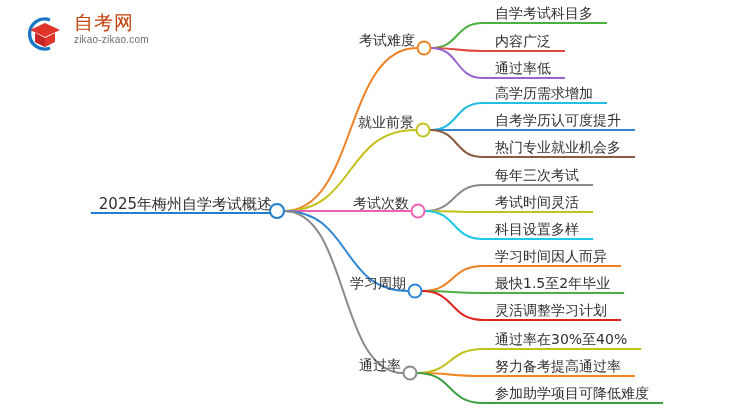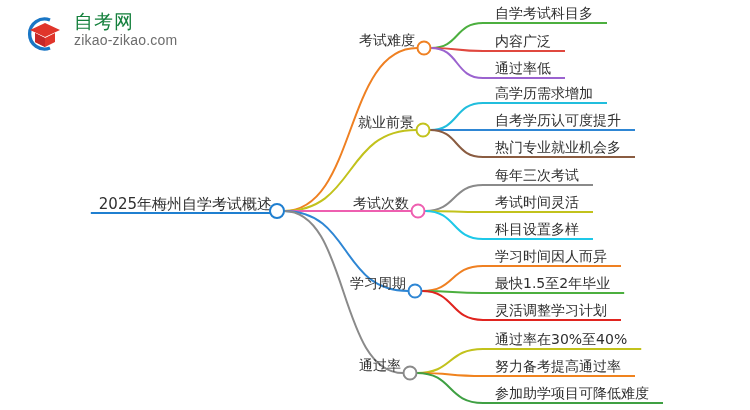--- a/index.html
+++ b/index.html
@@ -34,27 +34,27 @@
   }
   #logo-text-wrap {
     position: absolute;
     left: 52px;
     top: 2px;
     width: 100px;
   }
   .logo-cn {
     font-size: 19px;
     line-height: 22px;
-    color: #15803d;
+    color: #c2410c;
     letter-spacing: 1px;
-    font-family: Liberation Mono, monospace;
+    font-family: Liberation Sans, sans-serif;
     white-space: nowrap;
   }
   .logo-url {
-    font-size: 14px;
+    font-size: 10px;
     line-height: 12px;
     color: #6d6d6d;
     letter-spacing: .2px;
     font-family: "Liberation Sans", sans-serif;
     white-space: nowrap;
   }
   
   #map-svg {
     position: absolute;
     left: 0;

